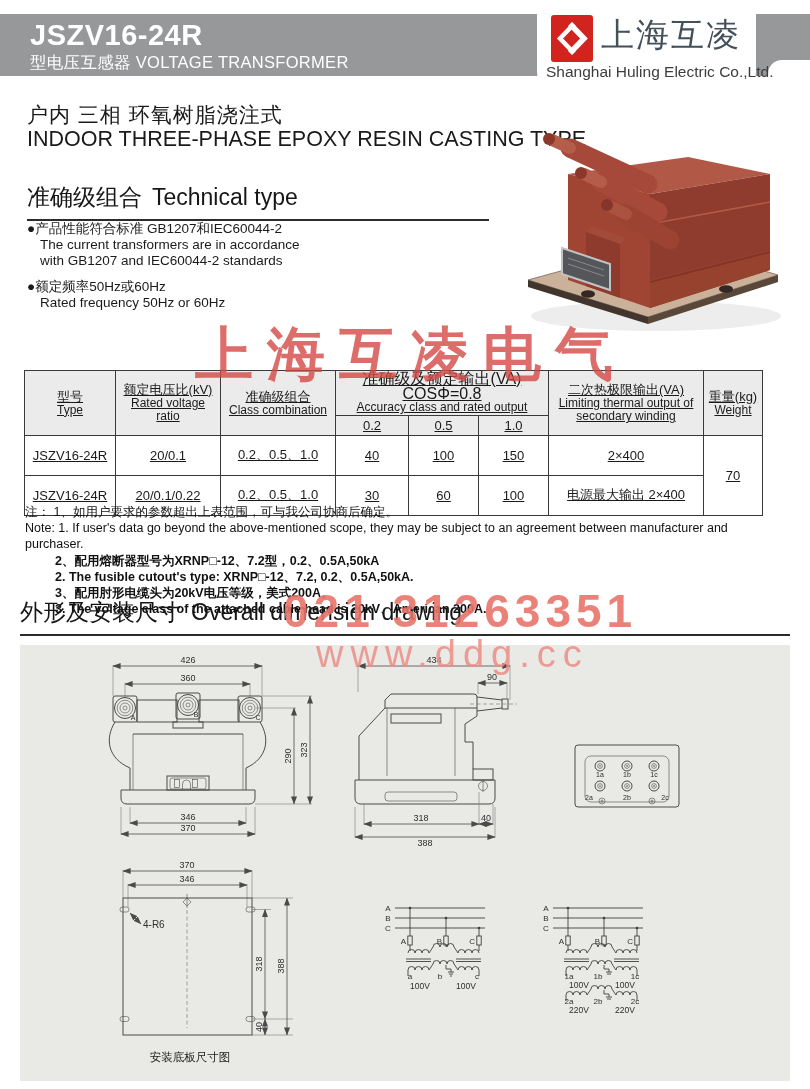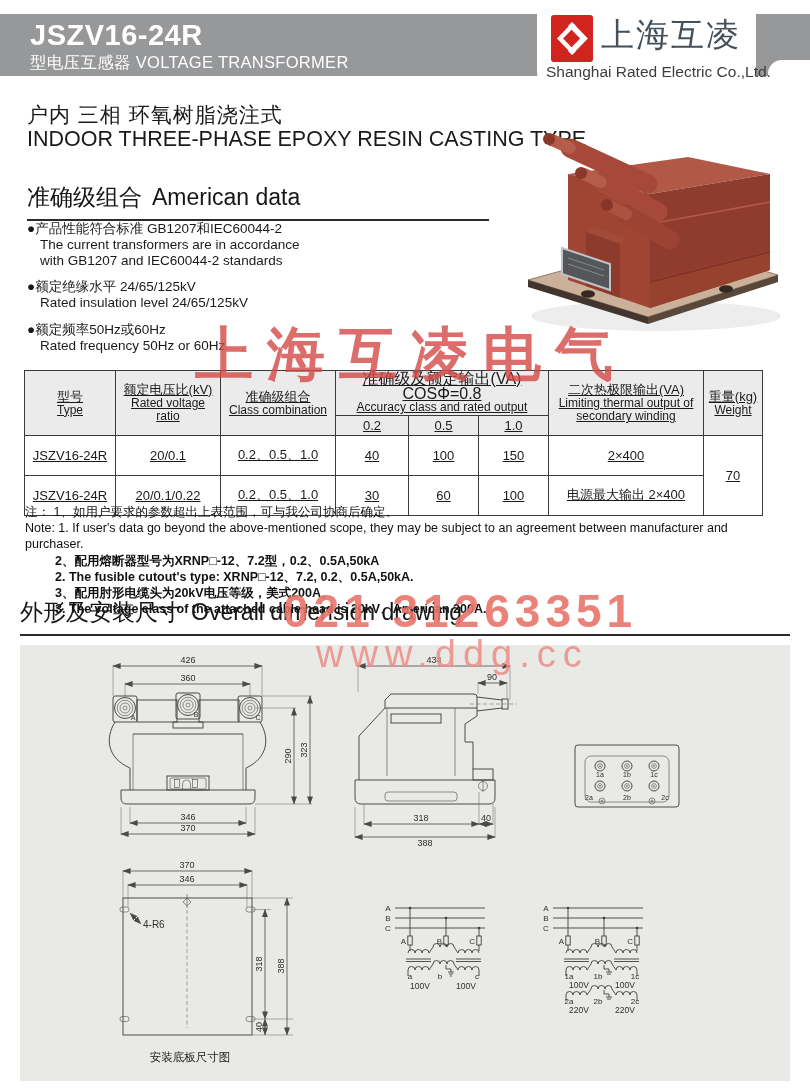--- a/index.html
+++ b/index.html
@@ -80,40 +80,36 @@
 </div>
 <div class="abs graybar-endcap"></div>
 <div class="abs logo-panel">
   <div class="logo-mark">
     <svg width="42" height="47" viewBox="0 0 42 47">
       <polyline points="23,9 9,23.5 23,38" fill="none" stroke="#fff" stroke-width="4.5"></polyline>
       <polyline points="19,9 33,23.5 19,38" fill="none" stroke="#fff" stroke-width="5.5"></polyline>
     </svg>
   </div>
   <div class="brand-cn">上海互凌</div>
-  <div class="company-en">Shanghai Rated Electric Co.,Ltd.</div>
+  <div class="company-en">Shanghai Huling Electric Co.,Ltd.</div>
 </div>
 
 <div class="abs intro">
   <div class="cn">户内  三相  环氧树脂浇注式</div>
   <div class="en">INDOOR THREE-PHASE EPOXY RESIN CASTING TYPE</div>
 </div>
 
 <div class="abs sec-head tech-head">
-  <span>准确级组合</span><span class="en">American data</span>
+  <span>准确级组合</span><span class="en">Technical type</span>
 </div>
 <div class="abs bullets">
   <div class="bullet">
     <div class="cn">●产品性能符合标准 GB1207和IEC60044-2</div>
     <div class="en">The current transformers are in accordance</div>
     <div class="en">with GB1207 and IEC60044-2 standards</div>
-  </div>
-  <div class="bullet">
-    <div class="cn">●额定绝缘水平 24/65/125kV</div>
-    <div class="en">Rated insulation level 24/65/125kV</div>
   </div>
   <div class="bullet">
     <div class="cn">●额定频率50Hz或60Hz</div>
     <div class="en">Rated frequency 50Hz or 60Hz</div>
   </div>
 </div>
 
 <svg class="abs" style="left:498px;top:112px;" width="310" height="235" viewBox="0 0 310 235">
   <ellipse cx="158" cy="204" rx="125" ry="15" fill="rgba(0,0,0,0.07)"></ellipse>
 

